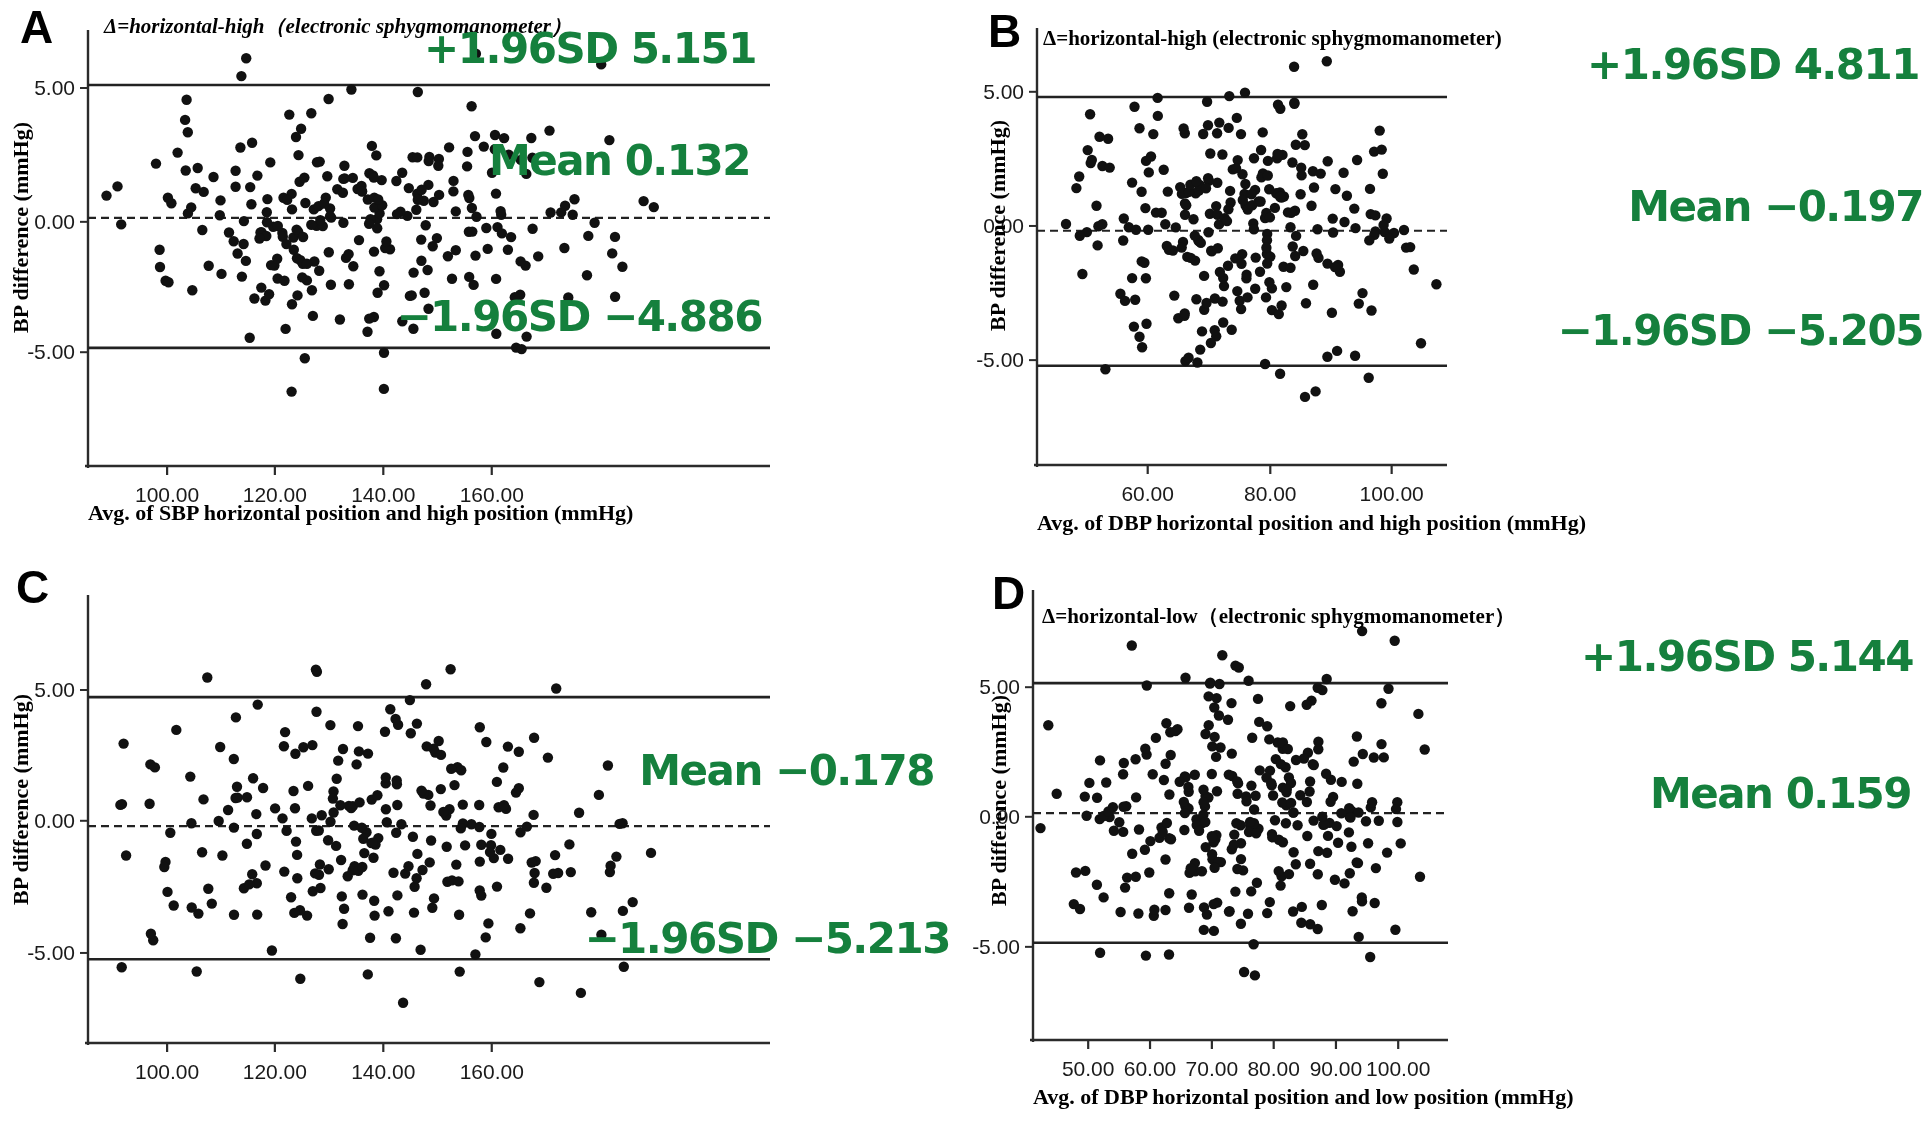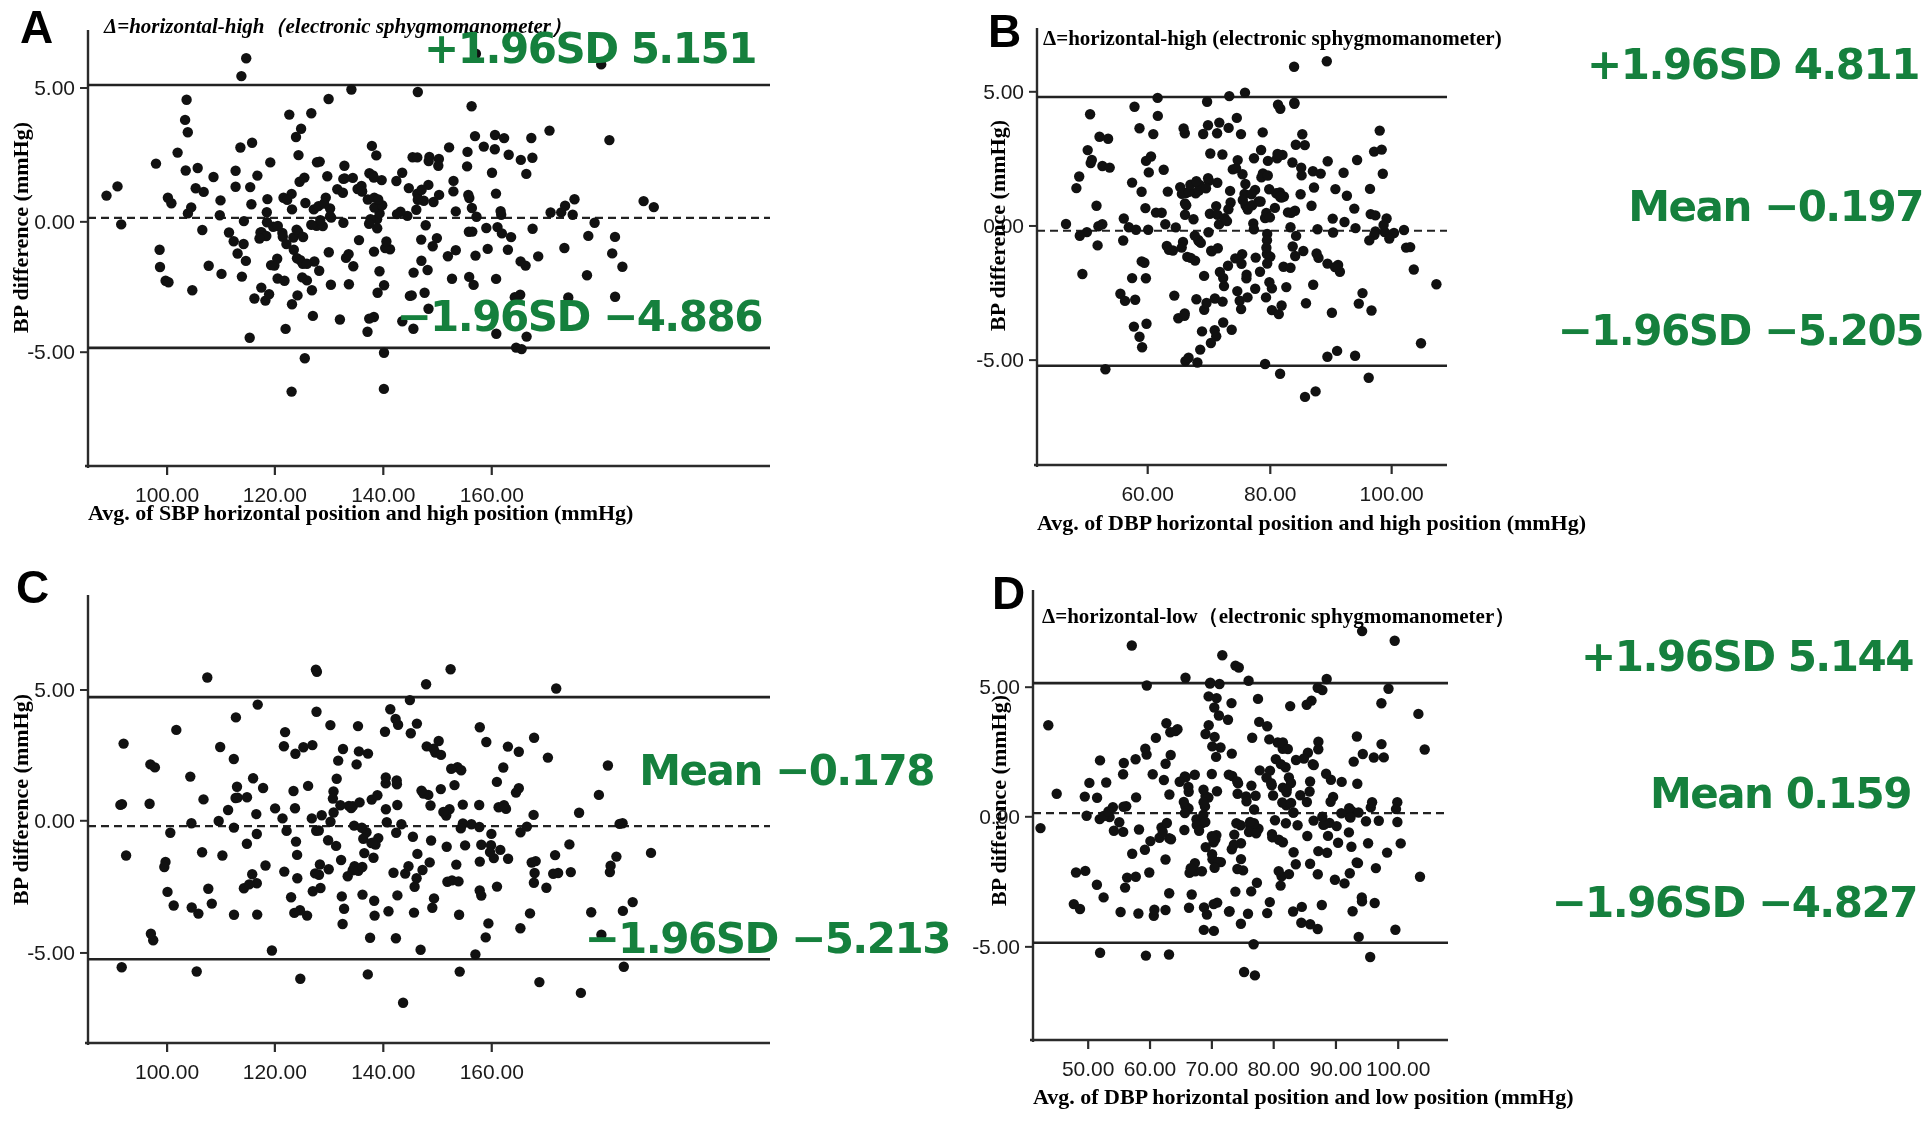--- a/index.html
+++ b/index.html
@@ -338,20 +338,21 @@
           <circle cx="587.0" cy="275.3" r="5.2" fill="#111111"></circle>
           <circle cx="301.1" cy="128.8" r="5.2" fill="#111111"></circle>
           <circle cx="106.5" cy="195.6" r="5.2" fill="#111111"></circle>
           <circle cx="245.9" cy="260.9" r="5.2" fill="#111111"></circle>
           <circle cx="330.1" cy="216.2" r="5.2" fill="#111111"></circle>
         </g>
       </svg>
     <div class="letter">A</div>
     <div class="plot-title">Δ=horizontal-high（electronic sphygmomanometer）</div>
     <div class="ann ann-upper">+1.96SD 5.151</div>
+    <div class="ann ann-mean">Mean 0.132</div>
     <div class="ann ann-lower">−1.96SD −4.886</div>
     <div class="ylabel">BP difference (mmHg)</div>
     <div class="xlabel">Avg. of SBP  horizontal position and high position (mmHg)</div>
   </figure>
 
   <figure class="panel panel-b">
     <svg class="plot-svg" id="svg-b" viewBox="0 0 963 560">
         <line x1="75" y1="28" x2="75" y2="467" stroke="#2b2b2b" stroke-width="2.4"></line>
         <line x1="72" y1="465" x2="485" y2="465" stroke="#2b2b2b" stroke-width="2.6"></line>
         <line x1="67" y1="91.80199999999999" x2="75" y2="91.80199999999999" stroke="#2b2b2b" stroke-width="2"></line>
@@ -1263,18 +1264,17 @@
           <circle cx="183.3" cy="188.7" r="5.2" fill="#111111"></circle>
           <circle cx="151.9" cy="270.8" r="5.2" fill="#111111"></circle>
           <circle cx="157.3" cy="262.2" r="5.2" fill="#111111"></circle>
           <circle cx="209.0" cy="279.3" r="5.2" fill="#111111"></circle>
         </g>
       </svg>
     <div class="letter">D</div>
     <div class="plot-title">Δ=horizontal-low（electronic sphygmomanometer）</div>
     <div class="ann ann-upper">+1.96SD 5.144</div>
     <div class="ann ann-mean">Mean 0.159</div>
-    <div class="ann ann-lower">−1.96SD −4.827</div>
     <div class="ylabel">BP difference (mmHg)</div>
     <div class="xlabel">Avg. of DBP  horizontal position and low position (mmHg)</div>
   </figure>
 
 </div>
 
 </body></html>

